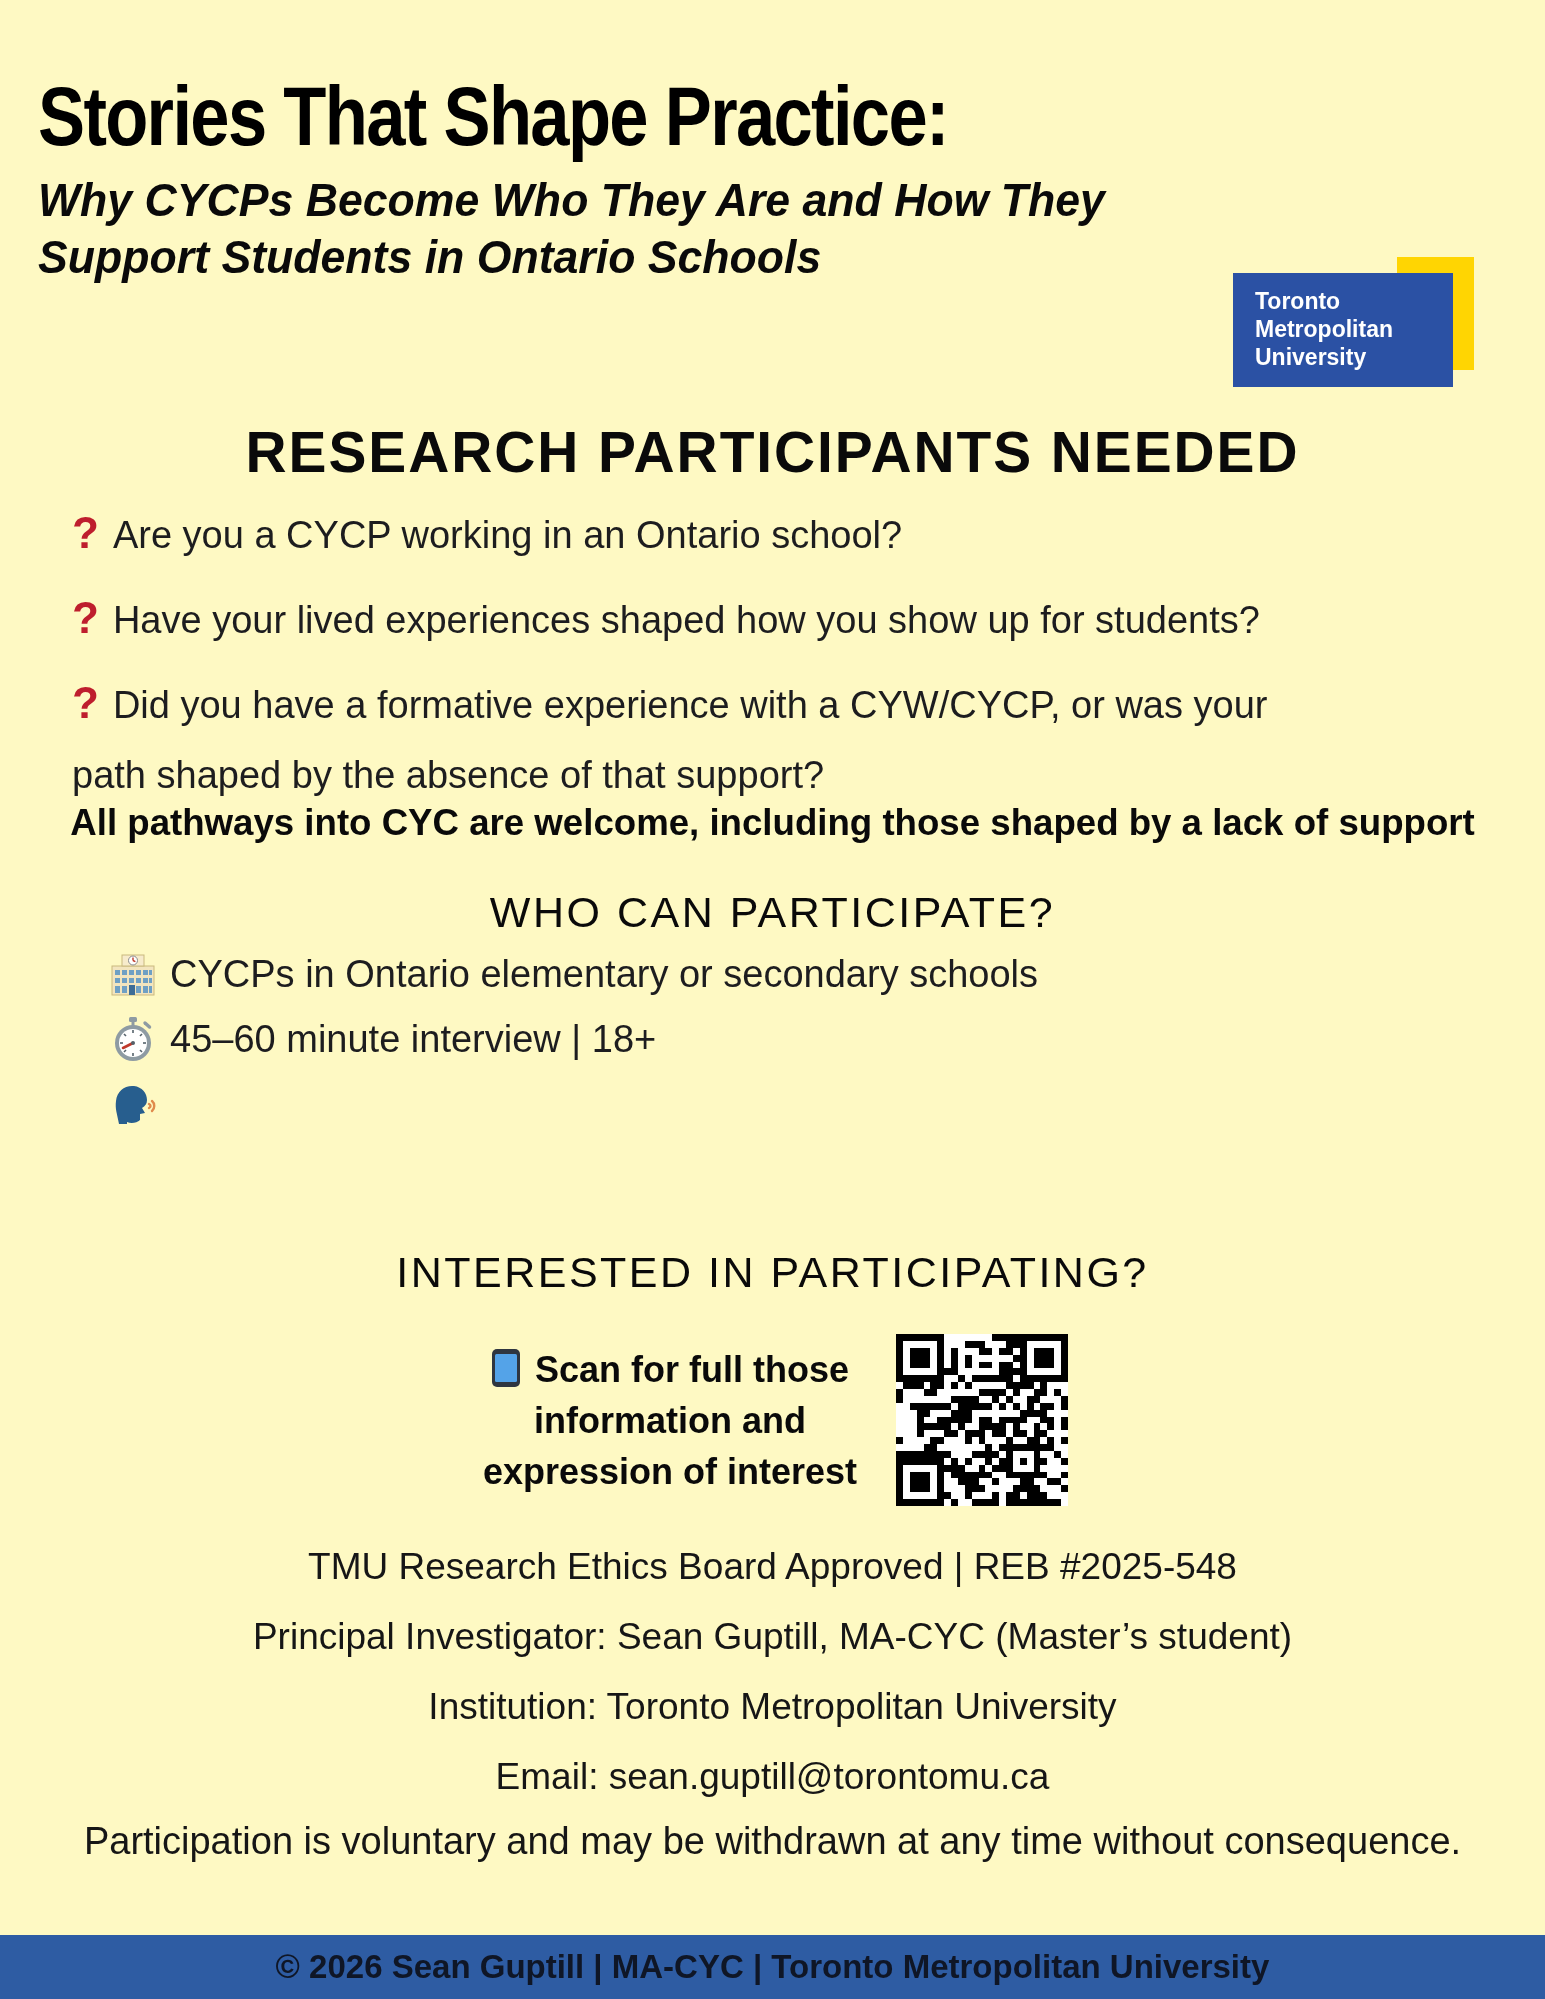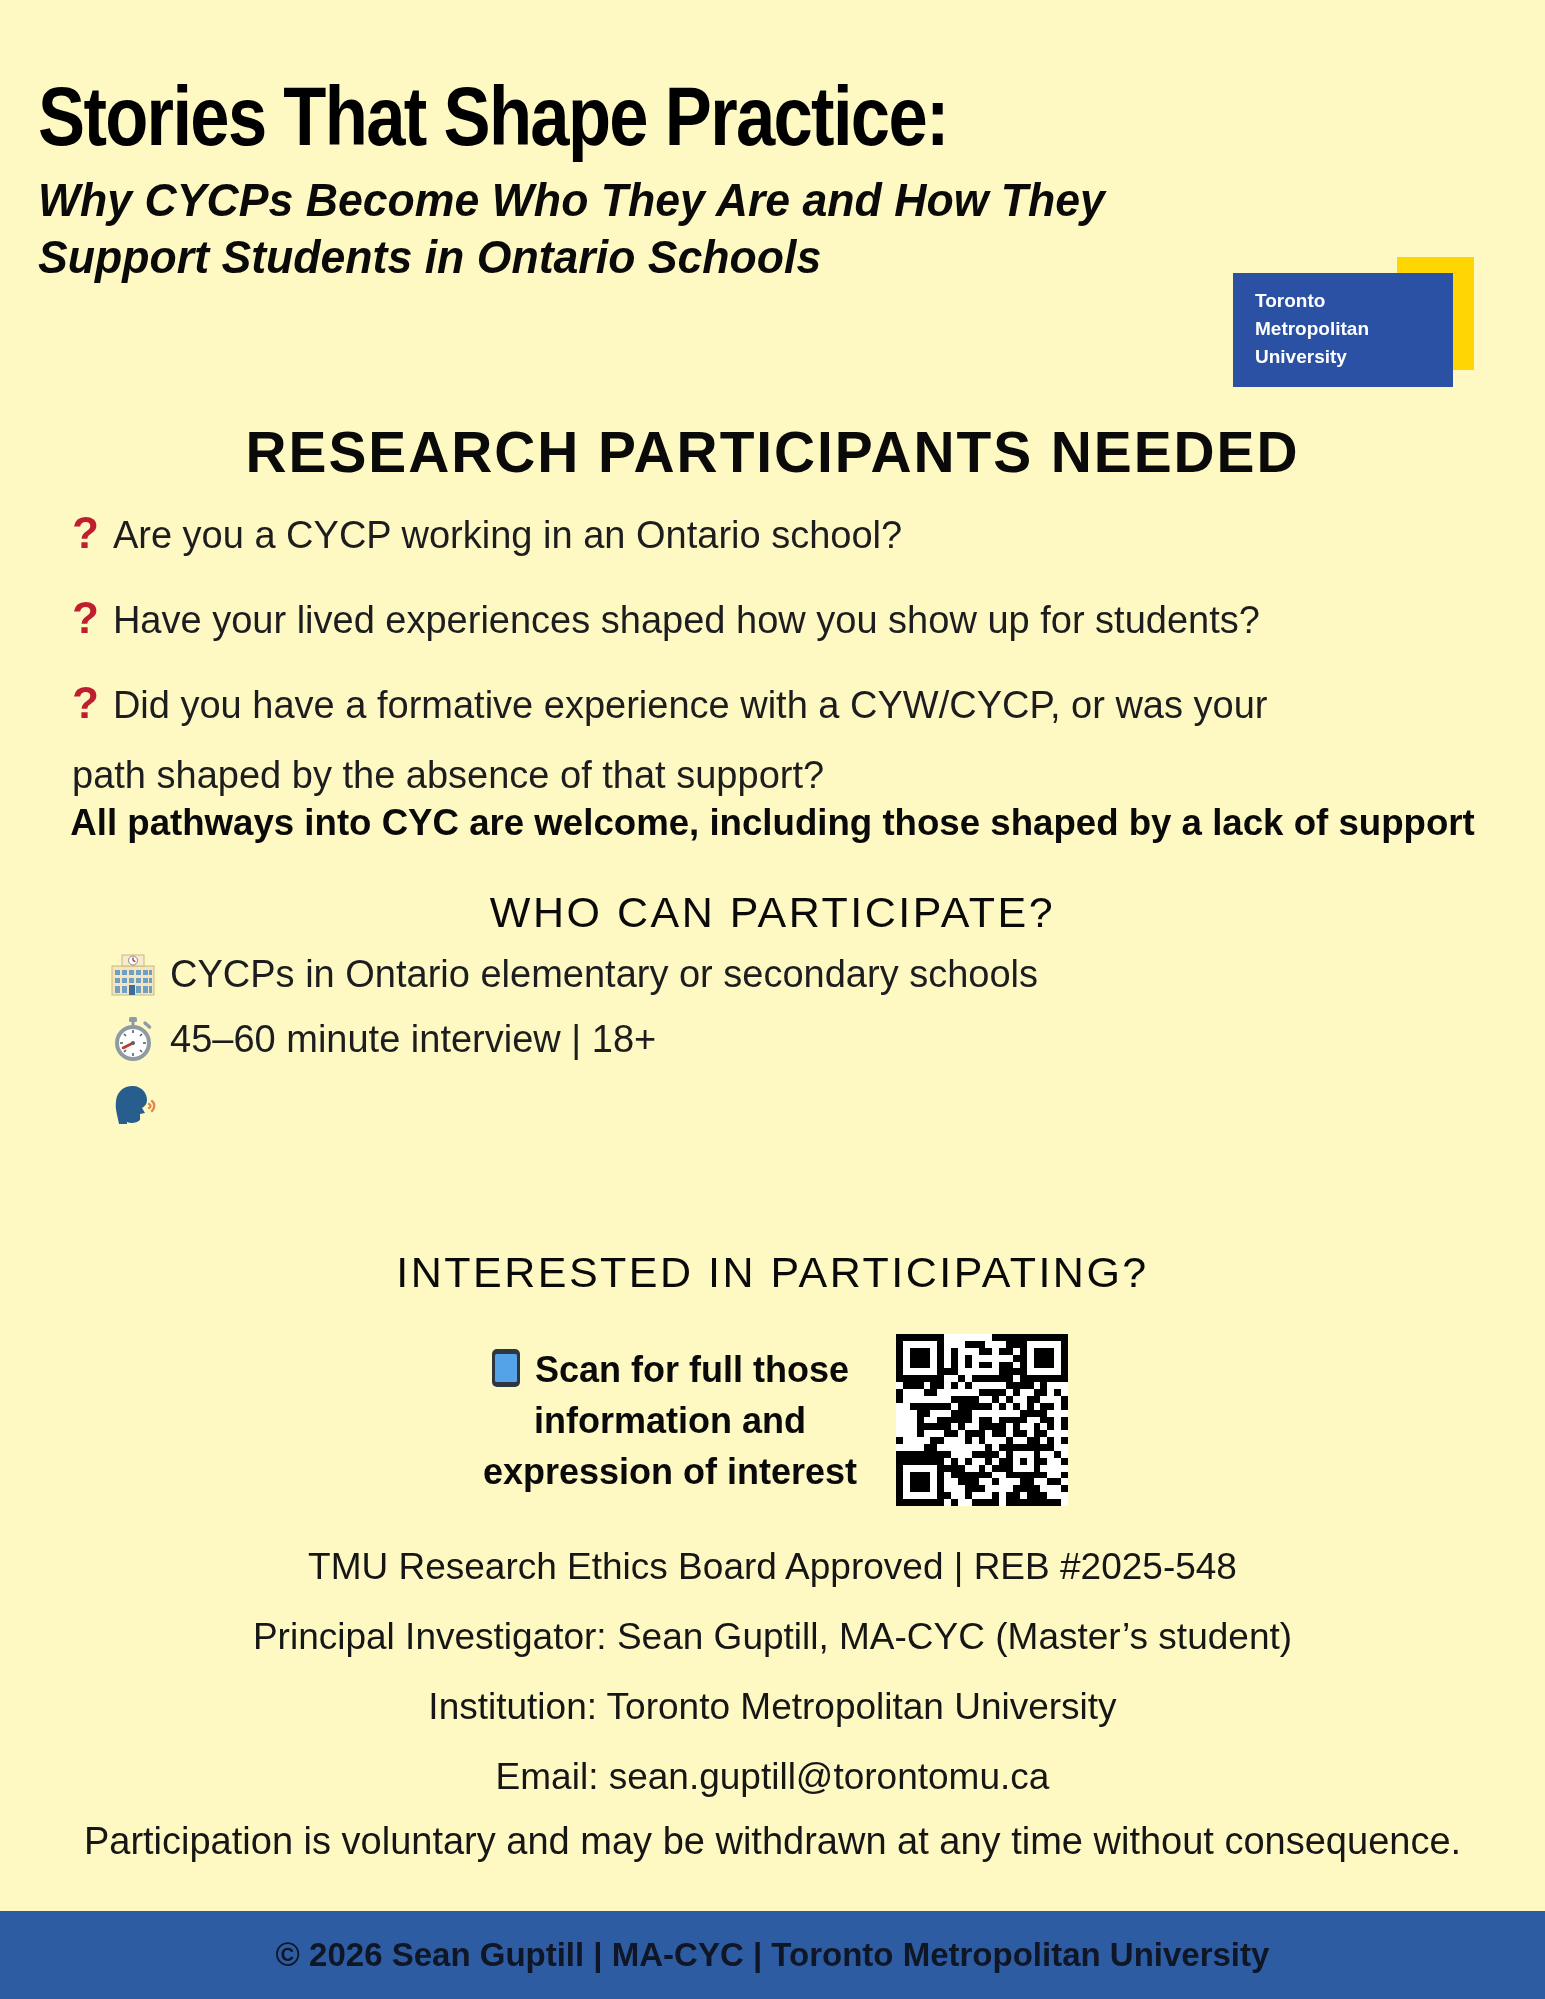--- a/index.html
+++ b/index.html
@@ -44,21 +44,21 @@
     position: absolute; left: 164px; top: 0;
     width: 77px; height: 113px;
     background: #FFD502;
   }
   .logo .blue-box {
     position: absolute; left: 0; top: 16px;
     width: 220px; height: 114px;
     background: #2B51A4;
     color: #ffffff;
     padding: 14px 0 0 22px;
-    font-size: 19px;
+    font-size: 23px;
     line-height: 28px;
     font-weight: 700;
     letter-spacing: 0px;
   }
 
   
   .main-heading {
     position: absolute;
     left: 0; top: 418px; width: 100%;
     text-align: center;
@@ -145,21 +145,21 @@
   .d1 { top: 1546px; }
   .d2 { top: 1616px; }
   .d3 { top: 1686px; }
   .d4 { top: 1756px; }
   .d5 { top: 1820px; font-size: 38px; }
 
   
   .footer-bar {
     position: absolute;
     left: 0; bottom: 0;
-    width: 100%; height: 88px;
+    width: 100%; height: 64px;
     background: #2E5CA3;
     display: flex;
     align-items: center;
     justify-content: center;
   }
   .footer-text {
     font-size: 33px;
     font-weight: 700;
     color: #0f1626;
   }

